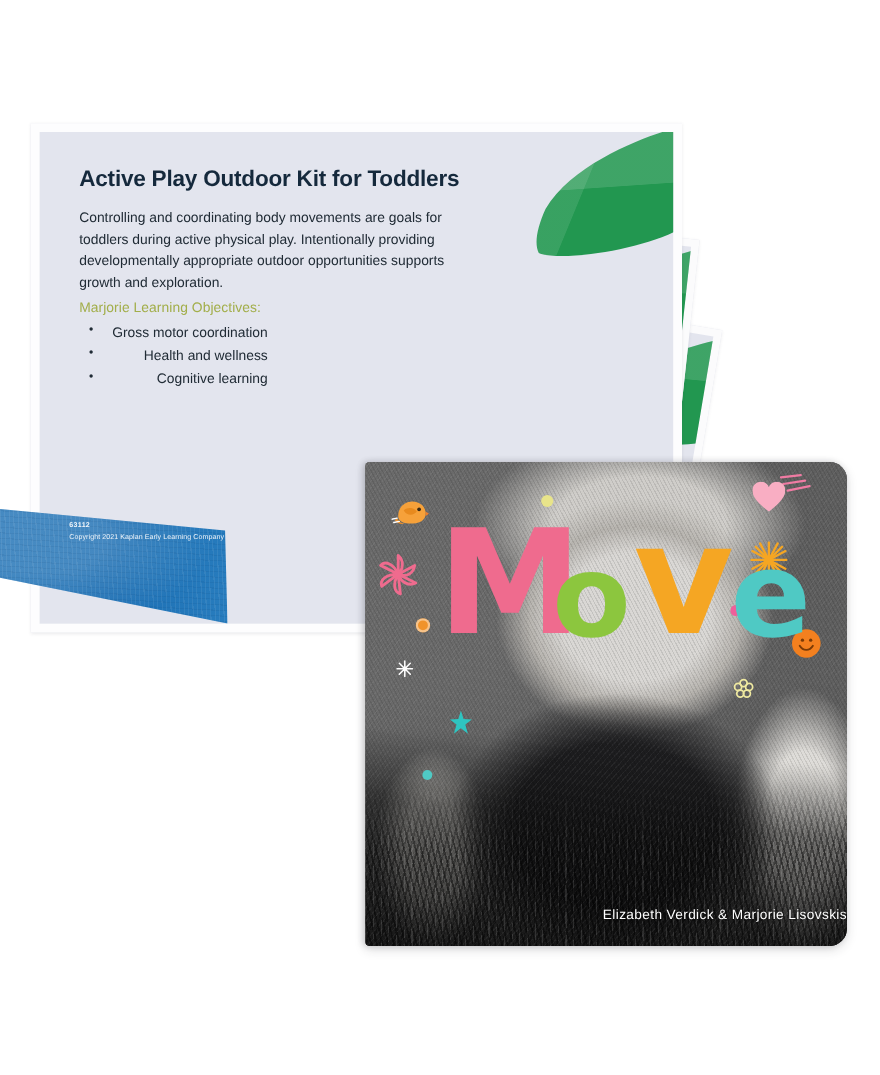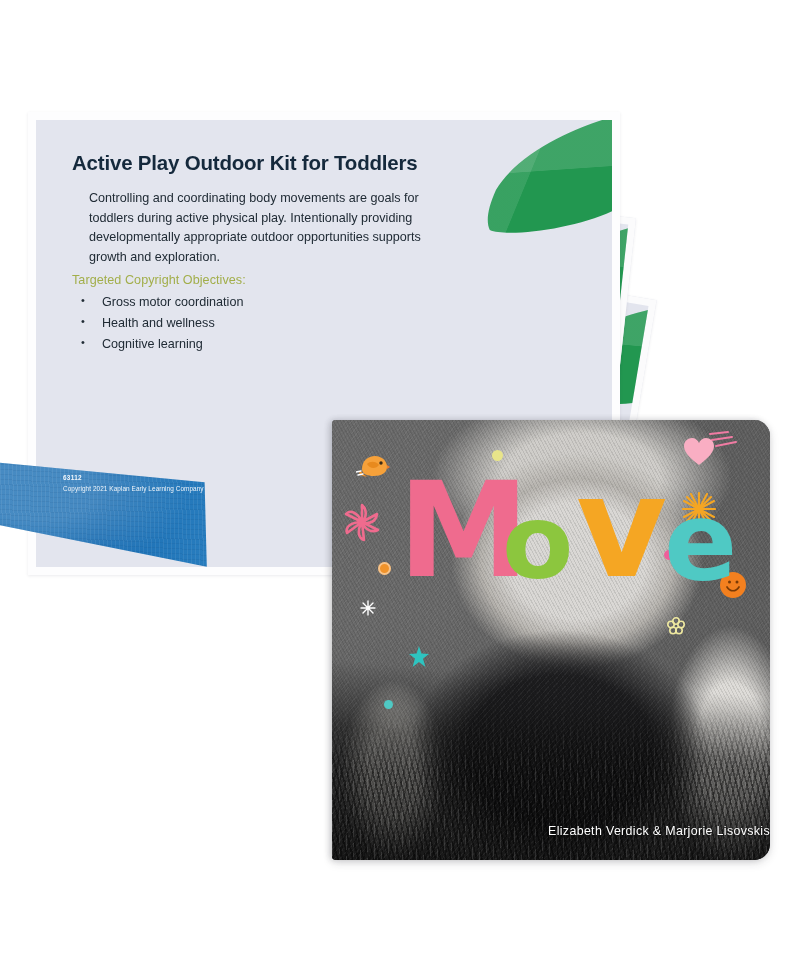--- a/index.html
+++ b/index.html
@@ -62,21 +62,21 @@
     width:420px;
     font-size:20.5px;
     font-weight:bold;
     letter-spacing:-.2px;
     color:#15293c;
     line-height:1.15;
   }
 
   .kit-desc {
     position:absolute;
-    left:53px; top:69px;
+    left:36px; top:69px;
     width:368px;
     font-size:12.6px;
     line-height:1.55;
     color:#202b35;
   }
 
   .obj-heading {
     position:absolute;
     left:36px; top:153px;
     font-size:12.6px;
@@ -85,21 +85,21 @@
   }
 
   .obj-list {
     position:absolute;
     left:42px; top:172px;
     list-style:none;
     font-size:12.6px;
     line-height:1.66;
     color:#202b35;
   }
-  .obj-list li { position:relative; padding-left:24px; }
+  .obj-list li { position:relative; padding-left:24px;text-align:right; }
   .obj-list li::before {
     content:"\2022";
     position:absolute; left:3px; top:-1px;
     font-size:11px;
     color:#202b35;
   }
 
   
   .wedge-blue-wrap {
     position:absolute;
@@ -247,21 +247,21 @@
   </div>
 
   <div class="card card-front">
     <div class="card-body">
       <div class="wedge-green"></div>
 
       <div class="kit-title">Active Play Outdoor Kit for Toddlers</div>
 
       <div class="kit-desc">Controlling and coordinating body movements are goals for toddlers during active physical play. Intentionally providing developmentally appropriate outdoor opportunities supports growth and exploration.</div>
 
-      <div class="obj-heading">Targeted Copyright Objectives:</div>
+      <div class="obj-heading">Marjorie Learning Objectives:</div>
 
       <ul class="obj-list">
         <li>Gross motor coordination</li>
         <li>Health and wellness</li>
         <li>Cognitive learning</li>
       </ul>
     </div>
   </div>
 
   <div class="wedge-blue-wrap">

